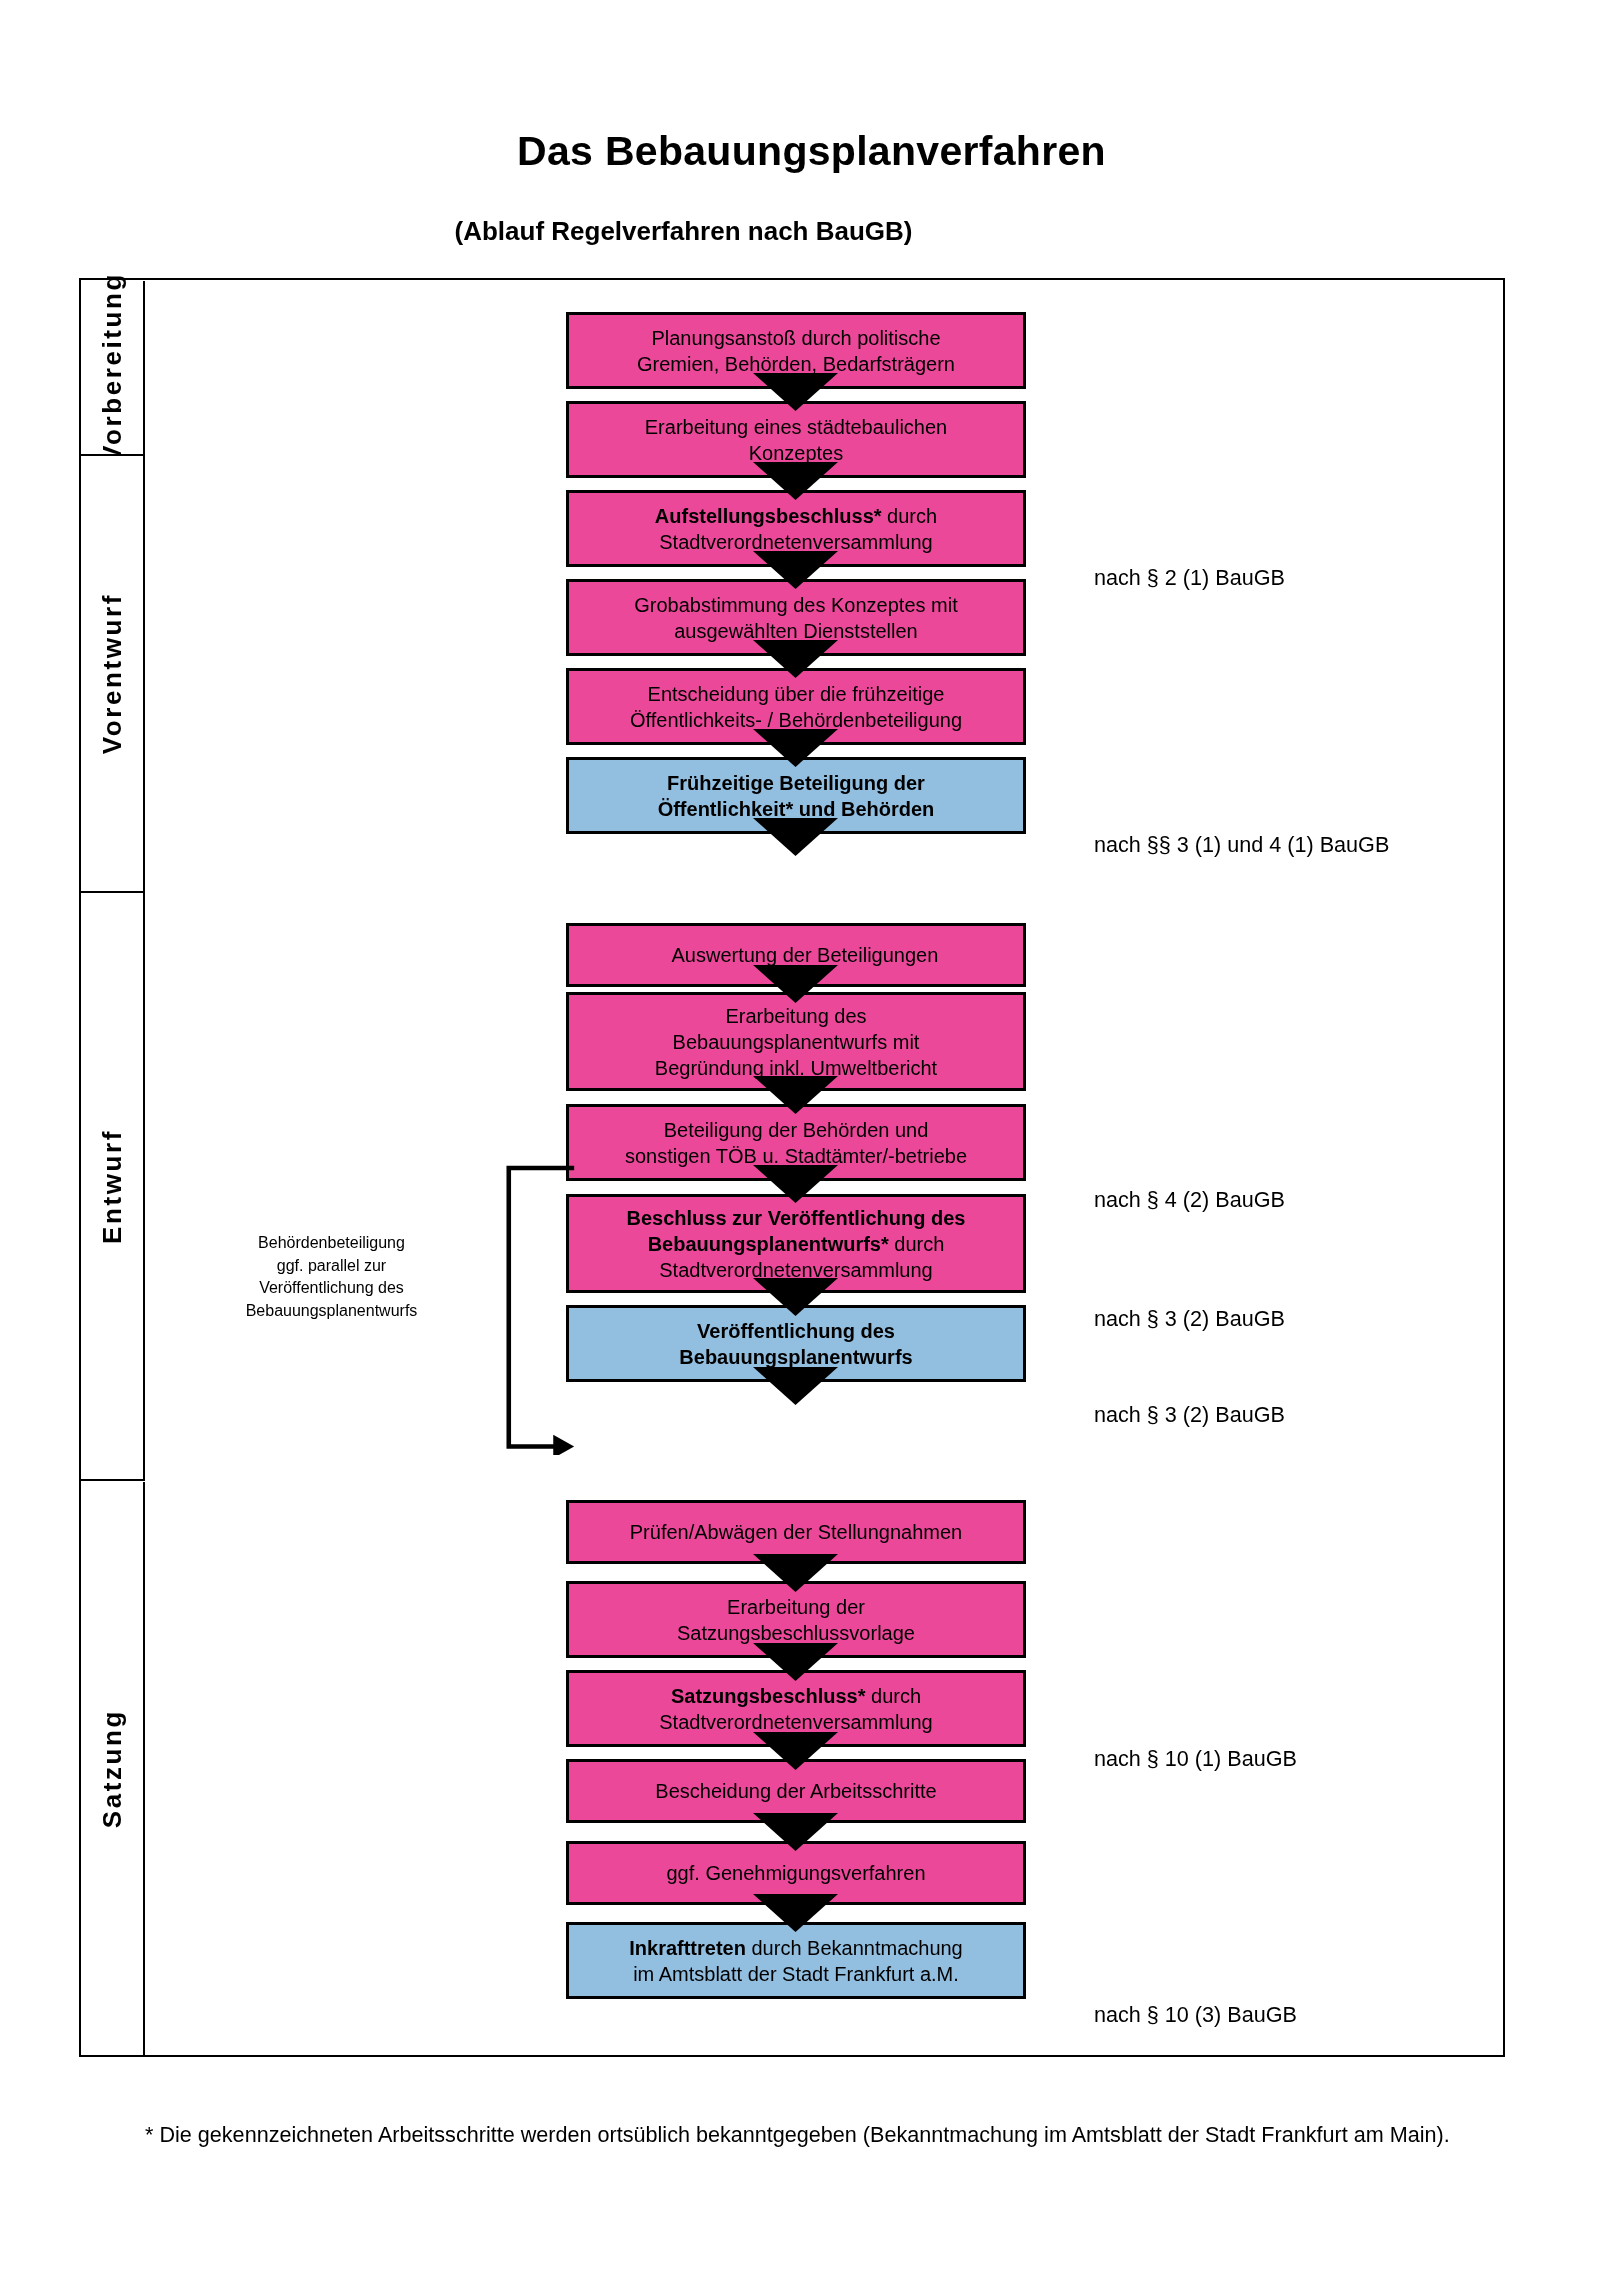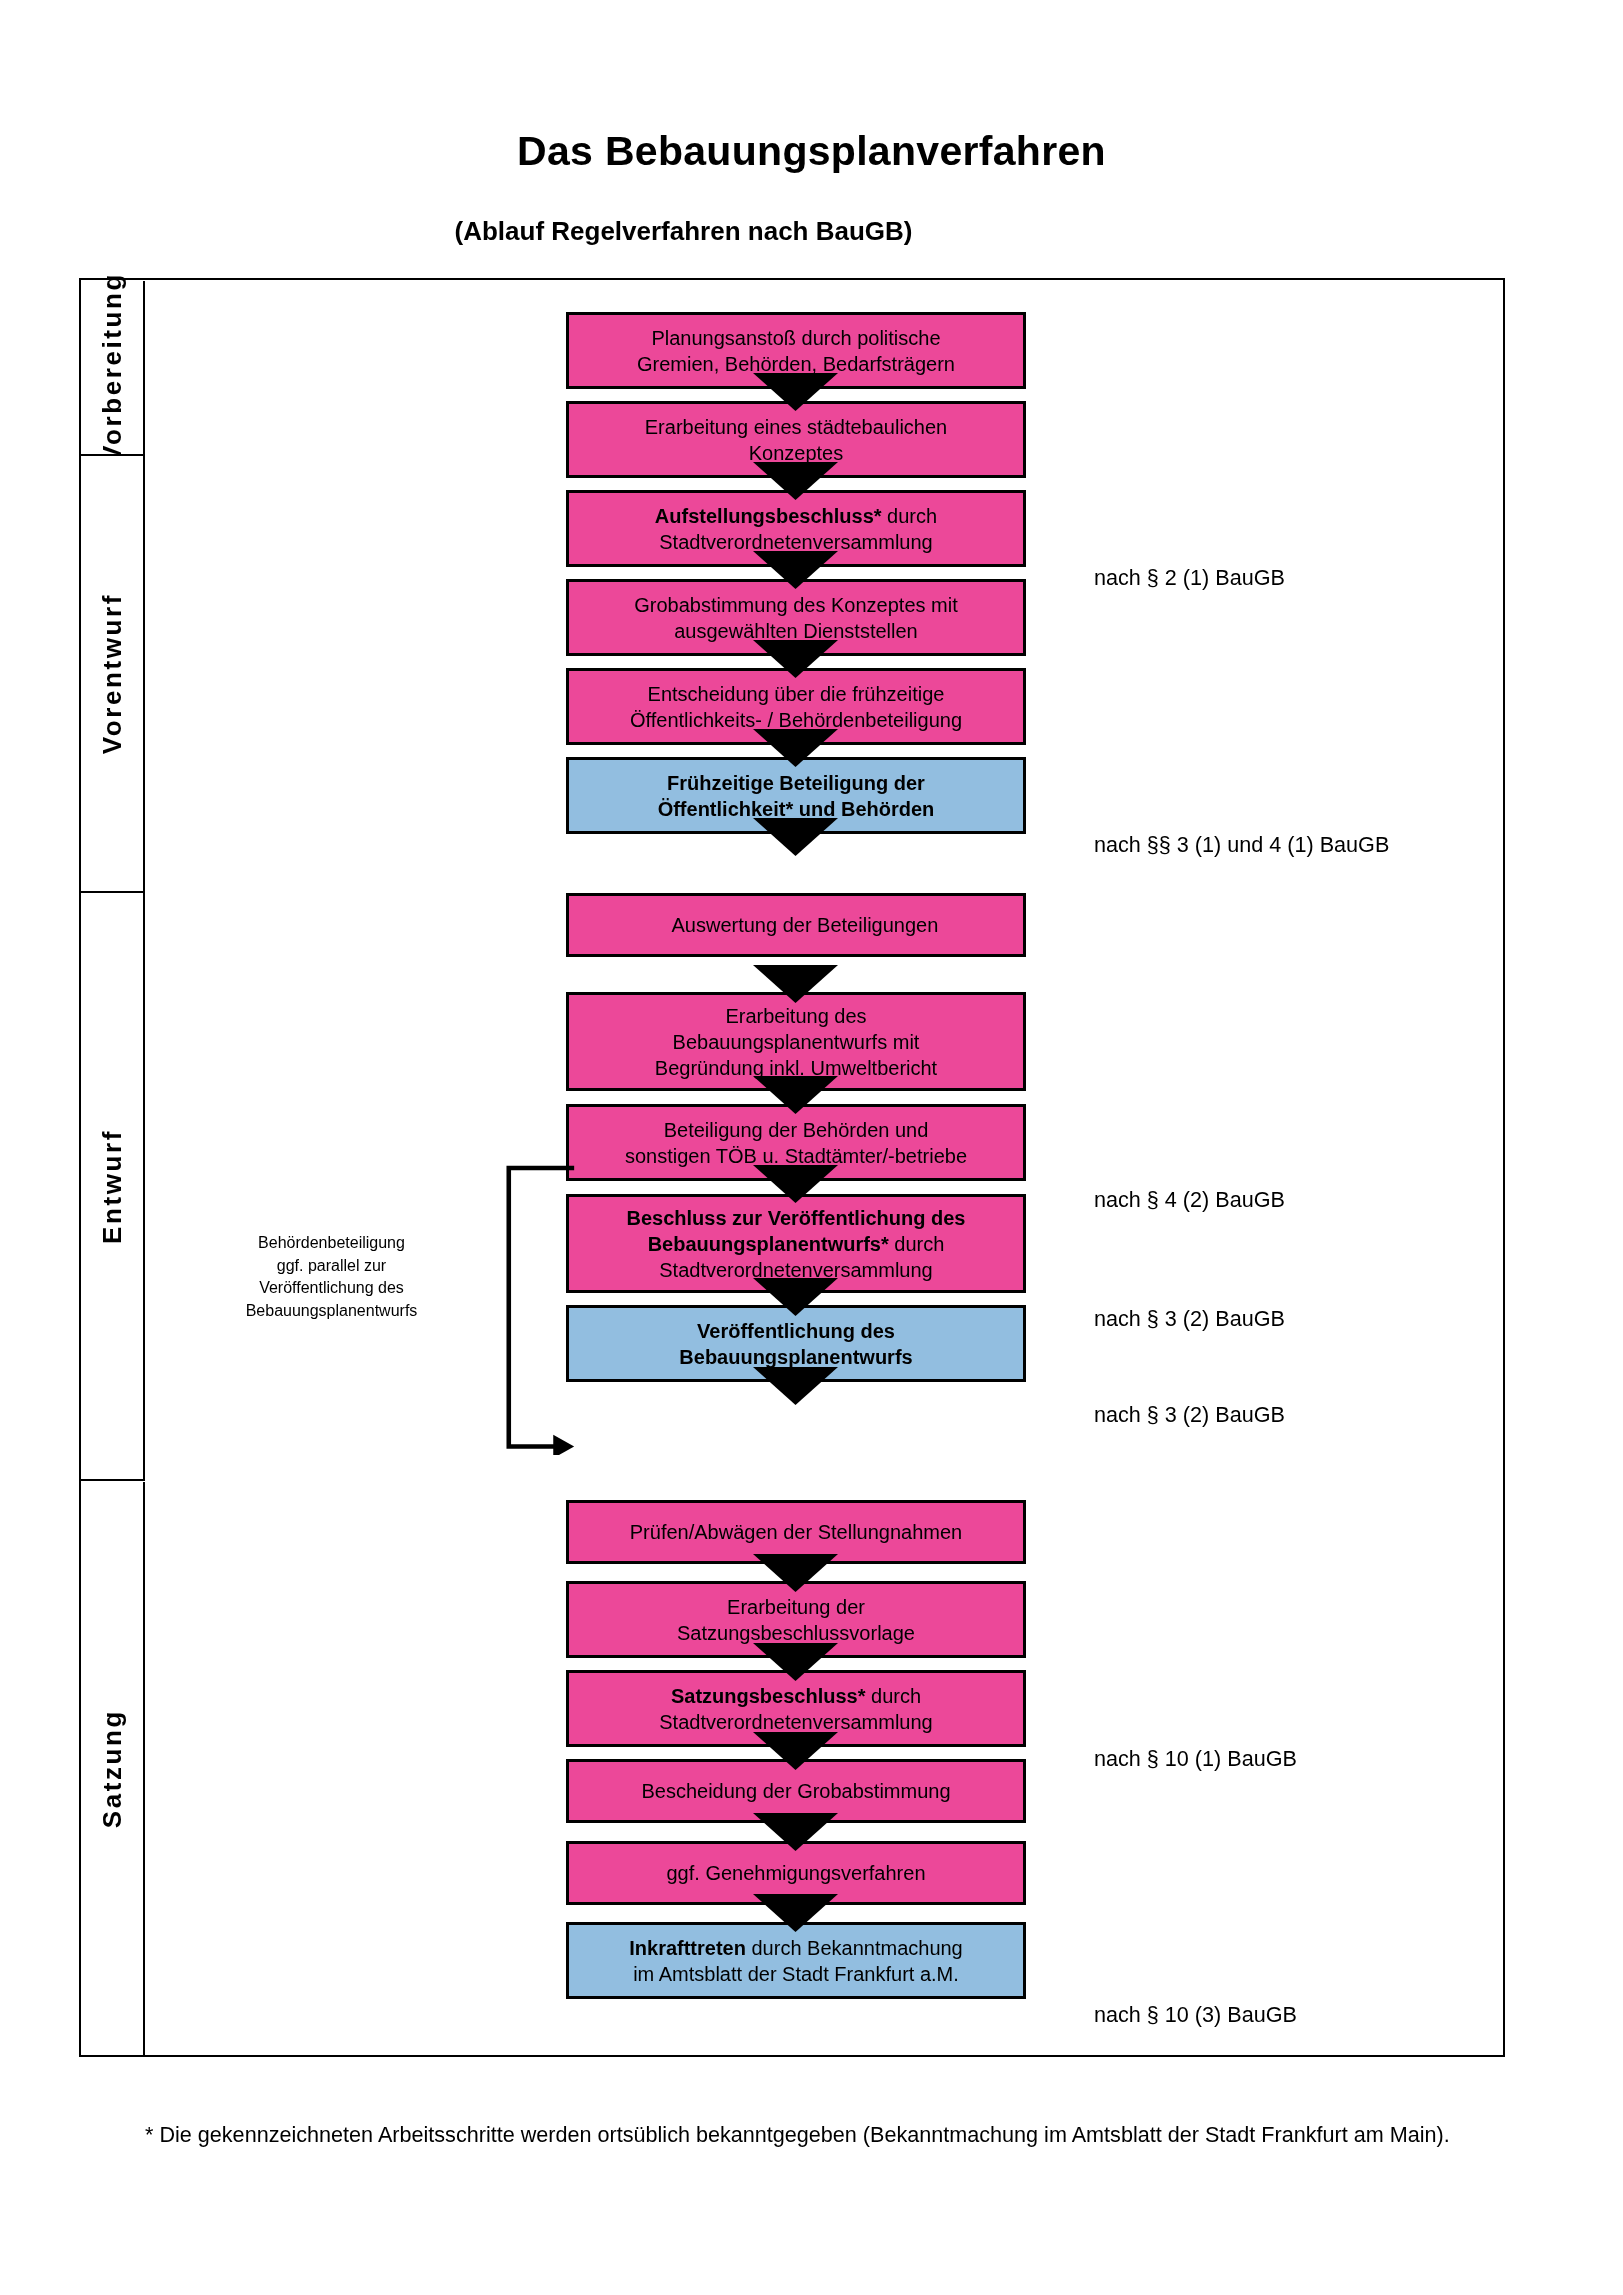--- a/index.html
+++ b/index.html
@@ -145,21 +145,21 @@
   </div>
 <div class="abs arrow" style="top:729px;"></div>
 
 <div class="abs box blue" style="top:757px;height:77px;font-weight:bold;">
   <div><span>Frühzeitige Beteiligung der</span><br>
        <span>Öffentlichkeit* und Behörden</span></div>
   </div>
 <div class="abs arrow" style="top:818px;"></div>
 <div class="abs legal" style="top:784px;">nach §§ 3 (1) und 4 (1) BauGB</div>
 
-<div class="abs box" style="top:893px;height:64px;padding-left:27px;">
+<div class="abs box" style="top:923px;height:64px;padding-left:27px;">
   <div><span>Auswertung der Beteiligungen</span></div>
   </div>
 <div class="abs arrow" style="top:965px;"></div>
 
 <div class="abs box" style="top:992px;height:99px;">
   <div><span>Erarbeitung des</span><br>
        <span>Bebauungsplanentwurfs mit</span><br>
        <span>Begründung inkl. Umweltbericht</span></div>
   </div>
 <div class="abs arrow" style="top:1076px;"></div>
@@ -209,21 +209,21 @@
 <div class="abs arrow" style="top:1643px;"></div>
 
 <div class="abs box" style="top:1670px;height:77px;">
   <div><b>Satzungsbeschluss*</b><span> durch</span><br>
        <span>Stadtverordnetenversammlung</span></div>
   </div>
 <div class="abs arrow" style="top:1732px;"></div>
 <div class="abs legal" style="top:1698px;">nach § 10 (1) BauGB</div>
 
 <div class="abs box" style="top:1759px;height:64px;">
-  <div><span>Bescheidung der Grobabstimmung</span></div>
+  <div><span>Bescheidung der Arbeitsschritte</span></div>
   </div>
 <div class="abs arrow" style="top:1813px;"></div>
 
 <div class="abs box" style="top:1841px;height:64px;">
   <div><span>ggf. Genehmigungsverfahren</span></div>
   </div>
 <div class="abs arrow" style="top:1894px;"></div>
 
 <div class="abs box blue" style="top:1922px;height:77px;">
   <div><b>Inkrafttreten</b><span> durch Bekanntmachung</span><br>

